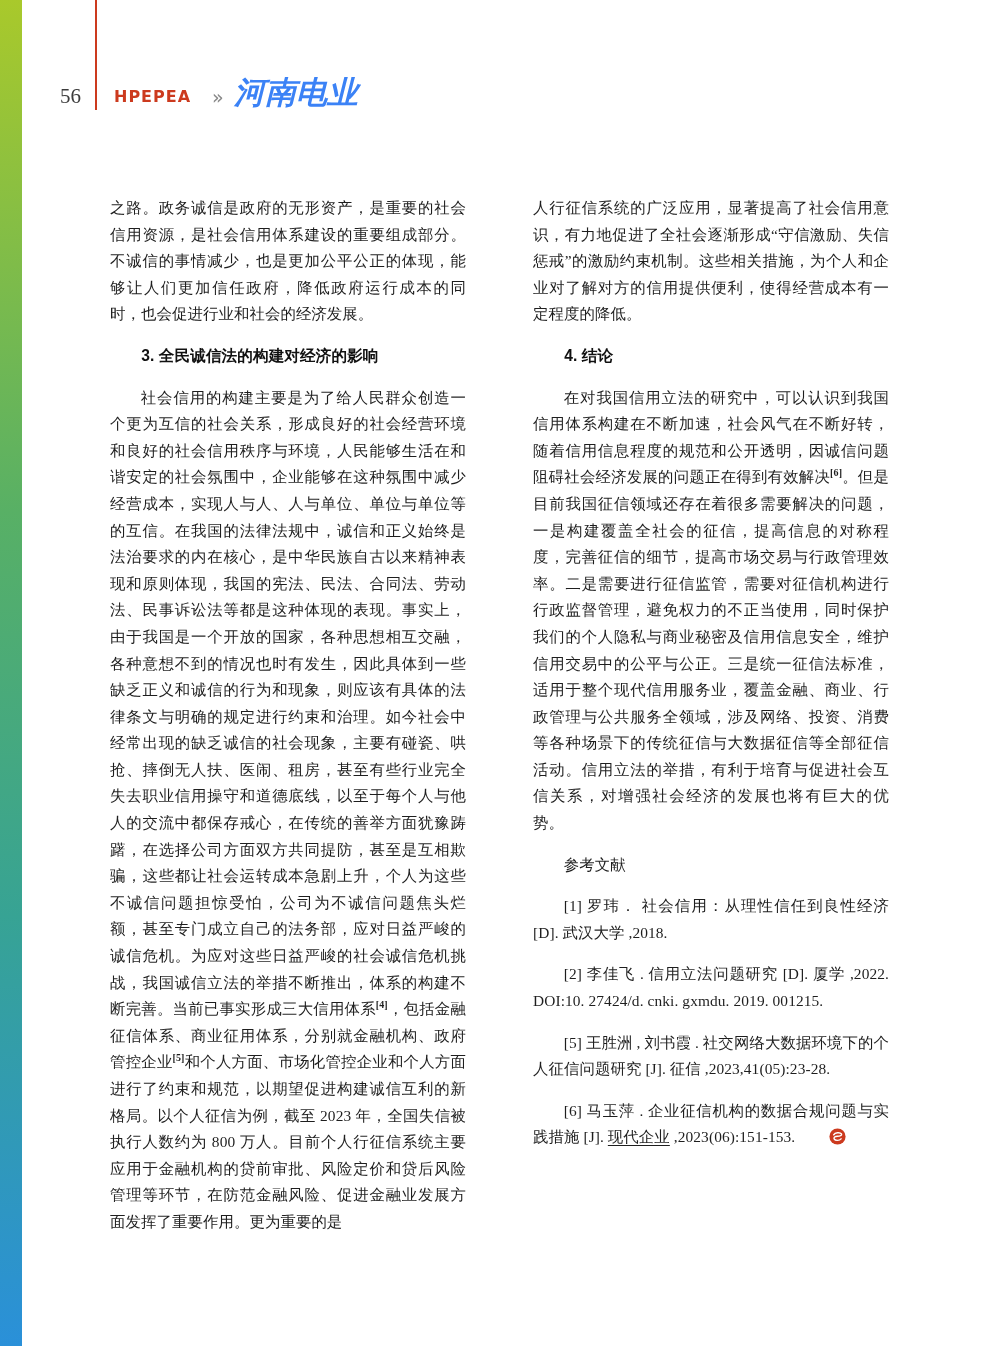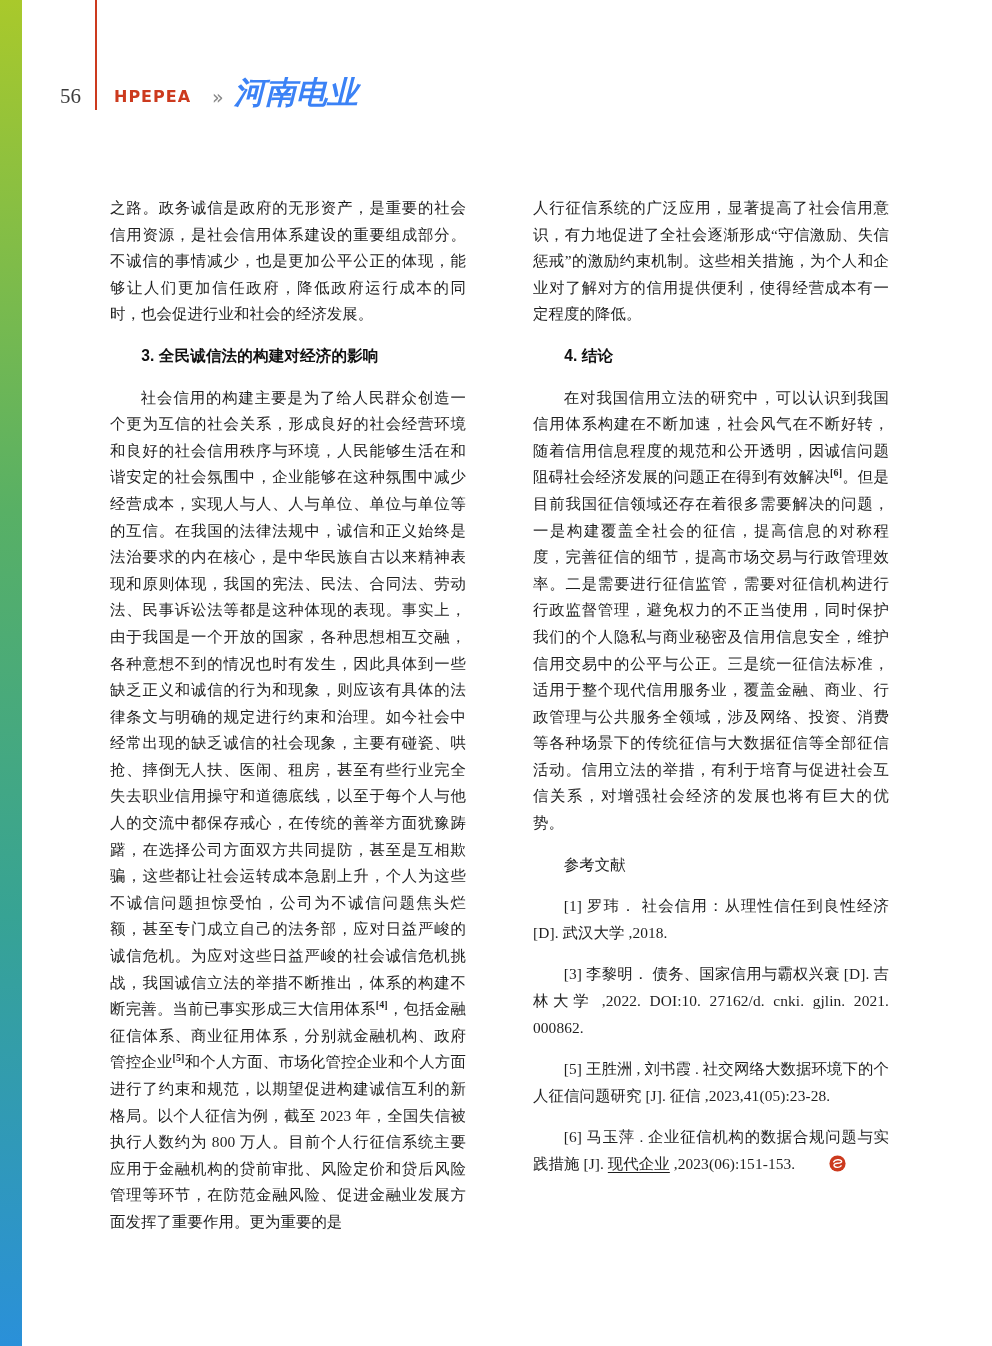--- a/index.html
+++ b/index.html
@@ -97,21 +97,21 @@
         <p><span>之路。政务诚信是政府的无形资产，是重要的社会信用资源，是社会信用体系建设的重要组成部分。不诚信的事情减少，也是更加公平公正的体现，能够让人们更加信任政府，降低政府运行成本的同时，也会促进行业和社会的经济发展。</span></p>
         <h3 class="indent"><span>3. 全民诚信法的构建对经济的影响</span></h3>
         <p class="indent"><span>社会信用的构建主要是为了给人民群众创造一个更为互信的社会关系，形成良好的社会经营环境和良好的社会信用秩序与环境，人民能够生活在和谐安定的社会氛围中，企业能够在这种氛围中减少经营成本，实现人与人、人与单位、单位与单位等的互信。在我国的法律法规中，诚信和正义始终是法治要求的内在核心，是中华民族自古以来精神表现和原则体现，我国的宪法、民法、合同法、劳动法、民事诉讼法等都是这种体现的表现。事实上，由于我国是一个开放的国家，各种思想相互交融，各种意想不到的情况也时有发生，因此具体到一些缺乏正义和诚信的行为和现象，则应该有具体的法律条文与明确的规定进行约束和治理。如今社会中经常出现的缺乏诚信的社会现象，主要有碰瓷、哄抢、摔倒无人扶、医闹、租房，甚至有些行业完全失去职业信用操守和道德底线，以至于每个人与他人的交流中都保存戒心，在传统的善举方面犹豫踌躇，在选择公司方面双方共同提防，甚至是互相欺骗，这些都让社会运转成本急剧上升，个人为这些不诚信问题担惊受怕，公司为不诚信问题焦头烂额，甚至专门成立自己的法务部，应对日益严峻的诚信危机。为应对这些日益严峻的社会诚信危机挑战，我国诚信立法的举措不断推出，体系的构建不断完善。当前已事实形成三大信用体系</span><sup>[4]</sup><span>，包括金融征信体系、商业征用体系，分别就金融机构、政府管控企业</span><sup>[5]</sup><span>和个人方面、市场化管控企业和个人方面进行了约束和规范，以期望促进构建诚信互利的新格局。以个人征信为例，截至 2023 年，全国失信被执行人数约为 800 万人。目前个人行征信系统主要应用于金融机构的贷前审批、风险定价和贷后风险管理等环节，在防范金融风险、促进金融业发展方面发挥了重要作用。更为重要的是</span></p>
       </section>
     <section class="col" id="col-right">
         <p><span>人行征信系统的广泛应用，显著提高了社会信用意识，有力地促进了全社会逐渐形成“守信激励、失信惩戒”的激励约束机制。这些相关措施，为个人和企业对了解对方的信用提供便利，使得经营成本有一定程度的降低。</span></p>
         <h3 class="indent"><span>4. 结论</span></h3>
         <p class="indent"><span>在对我国信用立法的研究中，可以认识到我国信用体系构建在不断加速，社会风气在不断好转，随着信用信息程度的规范和公开透明，因诚信问题阻碍社会经济发展的问题正在得到有效解决</span><sup>[6]</sup><span>。但是目前我国征信领域还存在着很多需要解决的问题，一是构建覆盖全社会的征信，提高信息的对称程度，完善征信的细节，提高市场交易与行政管理效率。二是需要进行征信监管，需要对征信机构进行行政监督管理，避免权力的不正当使用，同时保护我们的个人隐私与商业秘密及信用信息安全，维护信用交易中的公平与公正。三是统一征信法标准，适用于整个现代信用服务业，覆盖金融、商业、行政管理与公共服务全领域，涉及网络、投资、消费等各种场景下的传统征信与大数据征信等全部征信活动。信用立法的举措，有利于培育与促进社会互信关系，对增强社会经济的发展也将有巨大的优势。</span></p>
         <p class="indent"><span>参考文献</span></p>
         <p class="indent"><span>[1] 罗玮． 社会信用：从理性信任到良性经济 [D]. 武汉大学 ,2018.</span></p>
-        <p class="indent"><span>[3] 李黎明． 债务、国家信用与霸权兴衰 [D]. 吉林大学 ,2022. DOI:10. 27162/d. cnki. gjlin. 2021. 000862.</span></p>
+        <p class="indent"><span>[2] 李佳飞 . 信用立法问题研究 [D]. 厦学 ,2022. DOI:10. 27424/d. cnki. gxmdu. 2019. 001215.</span></p>
         <p class="indent"><span>[5] 王胜洲 , 刘书霞 . 社交网络大数据环境下的个人征信问题研究 [J]. 征信 ,2023,41(05):23-28.</span></p>
         <p class="indent"><span>[6] 马玉萍 . 企业征信机构的数据合规问题与实践措施 [J]. </span><span class="u">现代企业</span><span> ,2023(06):151-153.</span><span class="end-icon"><svg viewBox="0 0 20 20" xmlns="http://www.w3.org/2000/svg">
               <circle cx="10" cy="10" r="9.5" fill="#cc3a1e"></circle>
               <path d="M5.5,8 C7,5.2 13.2,4.8 14.6,7 C15.6,8.6 12.8,9.6 10,9.6 C7.2,9.6 5,11.2 6.2,13.2 C7.4,15.2 12.4,15 14.2,12.8" stroke="#ffffff" stroke-width="1.7" fill="none" stroke-linecap="round"></path>
             </svg></span></p>
       </section>
   </main>
 </div>
 
 </body></html>

